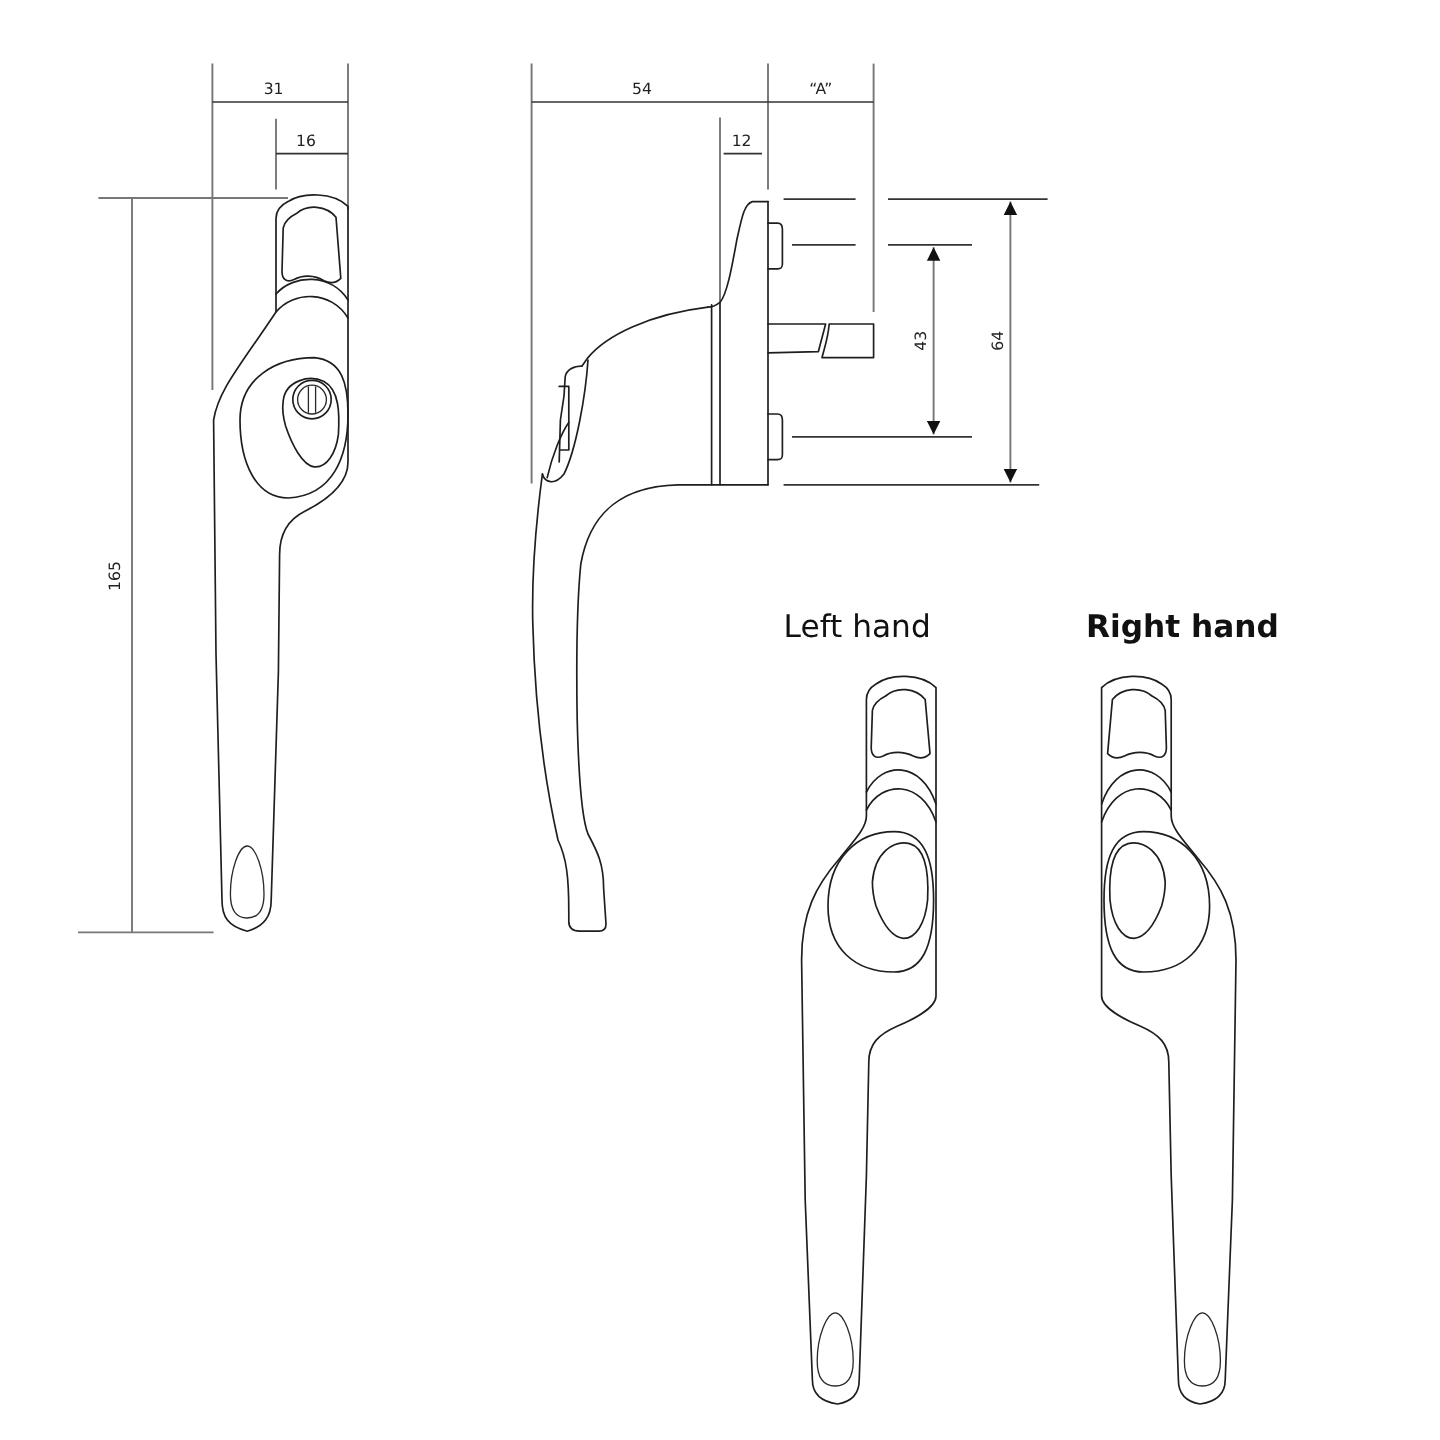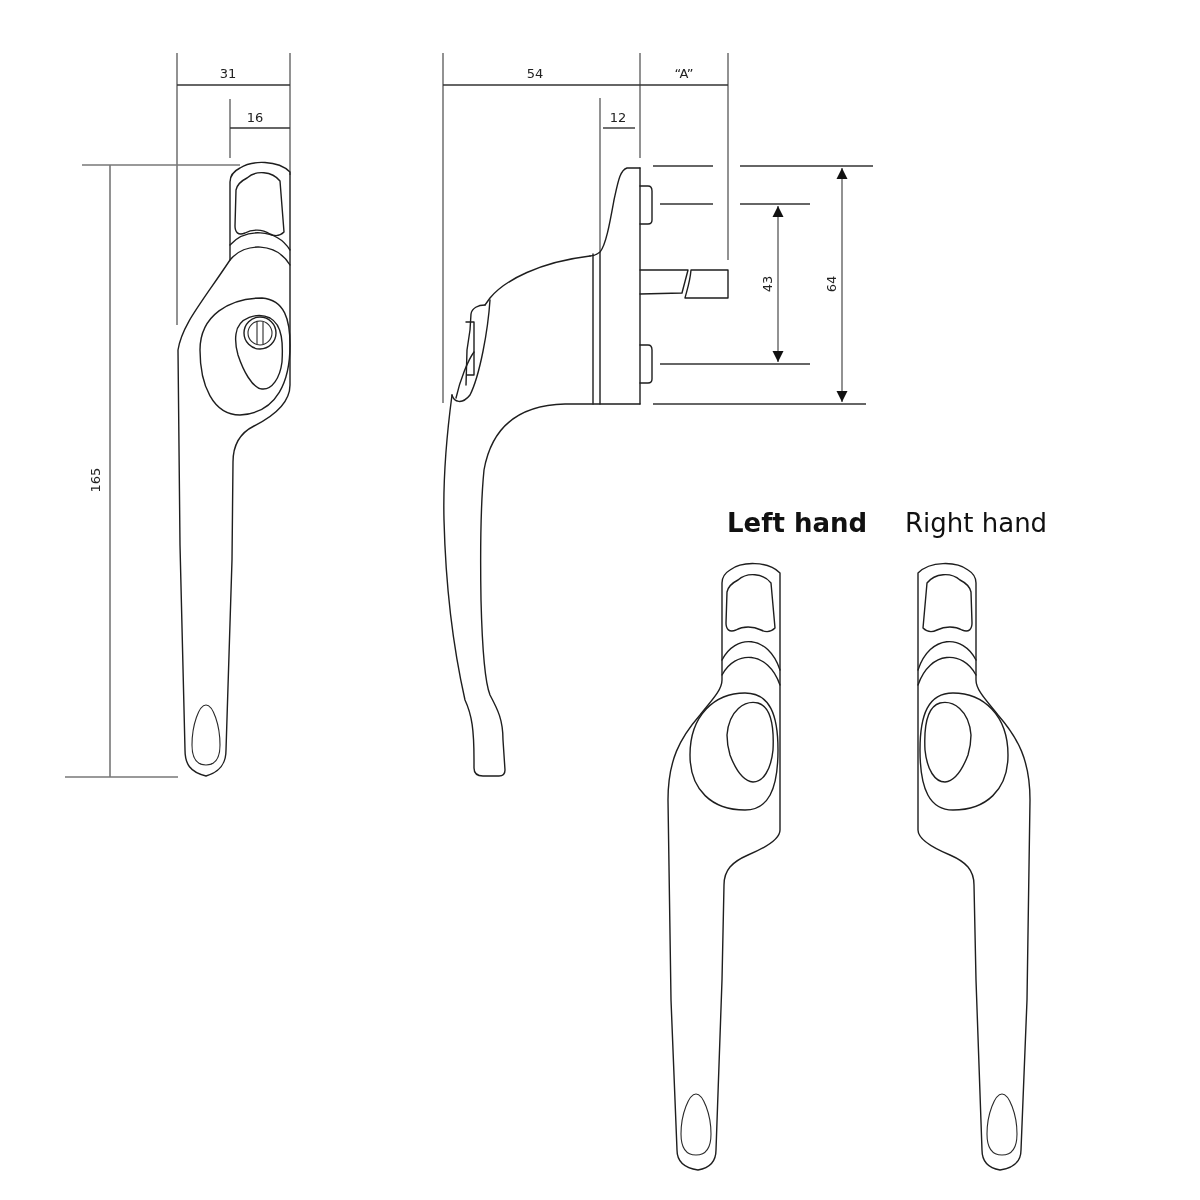--- a/index.html
+++ b/index.html
@@ -131,14 +131,14 @@
     <path class="ol" d="M730,570 C742,561 768,561 780,573 L780,830 C780,840 760,850 748,855 C732,862 724,870 724,885 L722,980 L716,1150 C716,1162 710,1168 698,1170 C684,1168 677,1162 677,1150 L671,1000 L668,800 C668,760 680,738 700,715 C712,700 722,690 722,680 L722,583 C722,577 725,573 730,570 Z"></path>
     <path class="ol" d="M738,580 C747,572 763,573 771,583 L775,628 C771,632 767,633 761,630 C753,626 743,626 736,630 C729,633 726,629 726,623 L727,592 C728,587 732,583 738,580 Z"></path>
     <path class="ol" d="M722,660 C735,634 768,634 780,670"></path>
     <path class="ol" d="M722,675 C735,650 768,650 780,685"></path>
     <path class="ol" d="M690,755 C690,715 715,693 745,693 C770,693 778,715 778,750 C778,790 768,810 745,810 C712,810 690,790 690,755 Z"></path>
     <path class="ol" d="M727,735 C729,710 745,700 758,703 C772,707 774,730 773,750 C771,770 763,782 753,782 C742,781 735,768 730,755 C728,748 727,742 727,735 Z"></path>
     <path class="ol2" d="M696,1094 C689,1094 681,1114 681,1134 C681,1149 687,1155 696,1155 C705,1155 711,1149 711,1134 C711,1114 703,1094 696,1094 Z"></path>
   </g>
 </svg>
 
-<div class="label" style="left:727px; top:508px;font-weight:bold;">Left hand</div>
-<div class="label" style="left:905px; top:508px;">Right hand</div>
+<div class="label" style="left:653px; top:508px;">Left hand</div>
+<div class="label" style="left:905px; top:508px;font-weight:bold;">Right hand</div>
 
 </body></html>

